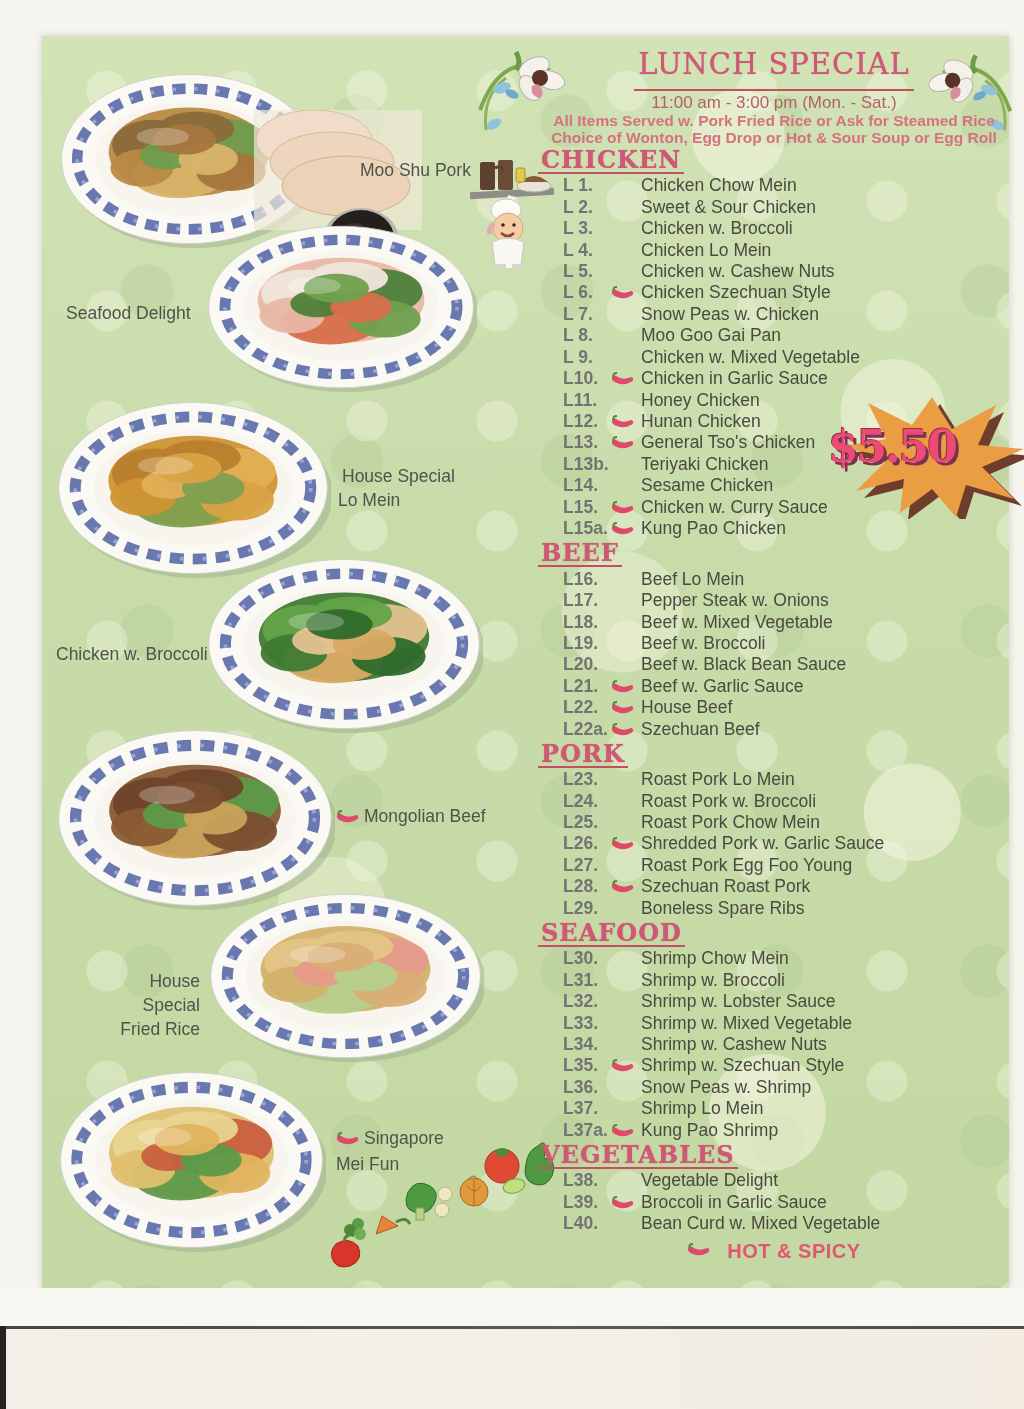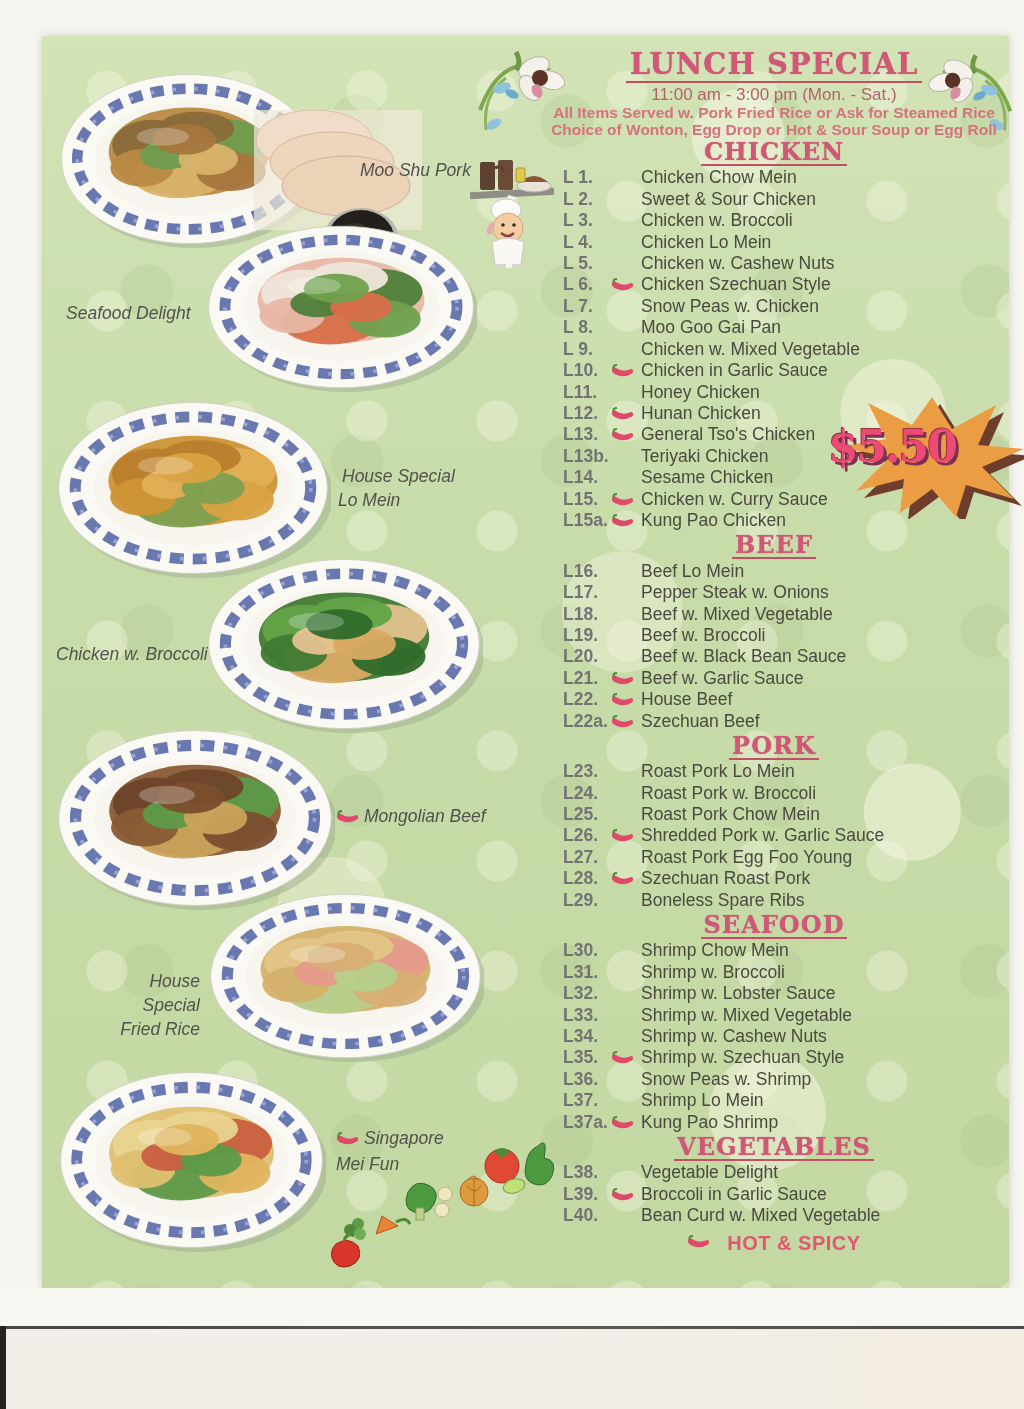--- a/index.html
+++ b/index.html
@@ -30,45 +30,45 @@
   }
   .bottom-white{position:absolute;left:0;top:1288px;width:1024px;height:38px;background:#f8f7f2;}
   .scan-line{position:absolute;left:0;top:1326px;width:1024px;height:3px;background:linear-gradient(90deg,#494743,#5b5954 55%,#4e4c47);}
   .bottom-cream{position:absolute;left:0;top:1329px;width:1024px;height:80px;background:linear-gradient(90deg,#f2efe8 0 55%,#f2ece1);}
   .left-dark-edge{position:absolute;left:0;top:1326px;width:6px;height:83px;background:#24231f;}
 
   
   .col{position:absolute;left:538px;top:48px;width:472px;}
   .title-wrap,.sub,.note{text-align:center;}
   .menu-title{
-    display:inline-block;font-family:"DejaVu Serif",serif;font-weight:bold;
+    display:inline-block;font-family:"DejaVu Serif",serif;font-weight:normal;
     font-size:29px;line-height:32px;color:#ce5876;letter-spacing:1px;
-    border-bottom:2px solid #c25065;padding:0 4px 1px;
+    border-bottom:2px solid #c25065;padding:0 4px 9px;
     text-shadow:0 0 1px #ce5876;
   }
   .sub{font-size:17px;line-height:20px;color:#b4606c;margin-top:2px;font-weight:normal;}
   .note{font-size:15.5px;line-height:16.5px;color:#d5727f;font-weight:bold;}
-  .sec-head-wrap{text-align:center;height:27px;margin-top:2px;}
+  .sec-head-wrap{text-align:left;height:27px;margin-top:2px;}
   .sec-head{
     display:inline-block;font-family:"DejaVu Serif",serif;font-weight:bold;
     font-size:24px;line-height:24px;color:#ce5876;letter-spacing:1px;
     border-bottom:2px solid #c25065;padding:0 3px 0;
     text-shadow:0 0 1px #ce5876;
   }
   .row{display:flex;height:21.45px;align-items:center;padding-left:25px;}
   .num{width:48px;flex:none;font-size:17.5px;font-weight:bold;color:#737373;}
   .pep{width:30px;flex:none;display:flex;align-items:center;}
   .iname{font-size:17.5px;font-weight:normal;color:#4a4a40;white-space:nowrap;}
   .footer-line{display:flex;justify-content:center;align-items:center;gap:16px;margin-top:6px;}
   .hot-spicy{font-size:20px;font-weight:bold;color:#e25672;letter-spacing:.5px;}
 
   
   .photo{position:absolute;}
   .photo .plate{width:100%;height:100%;}
-  .photo-label{position:absolute;font-size:17.5px;line-height:24px;color:#52524c;font-style:italic;}
+  .photo-label{position:absolute;font-size:17.5px;line-height:24px;color:#52524c;}
   .photo-label .pep-slot{display:inline-block;vertical-align:-2px;margin-right:4px;}
   .pancakes{position:absolute;left:196px;top:40px;width:168px;height:128px;}
   .sauce{position:absolute;left:262px;top:132px;width:82px;height:72px;}
 
   .deco{position:absolute;}
   .price-burst{position:absolute;left:828px;top:383px;width:196px;height:136px;}
   .price-burst .price{
     position:absolute;left:0;top:38px;width:100%;text-align:left;
     font-family:"DejaVu Serif",serif;font-weight:bold;font-size:44px;color:#ee4a76;letter-spacing:-2px;
     text-shadow:3px 3px 0 #7c3150,-1px -1px 0 #934; 

